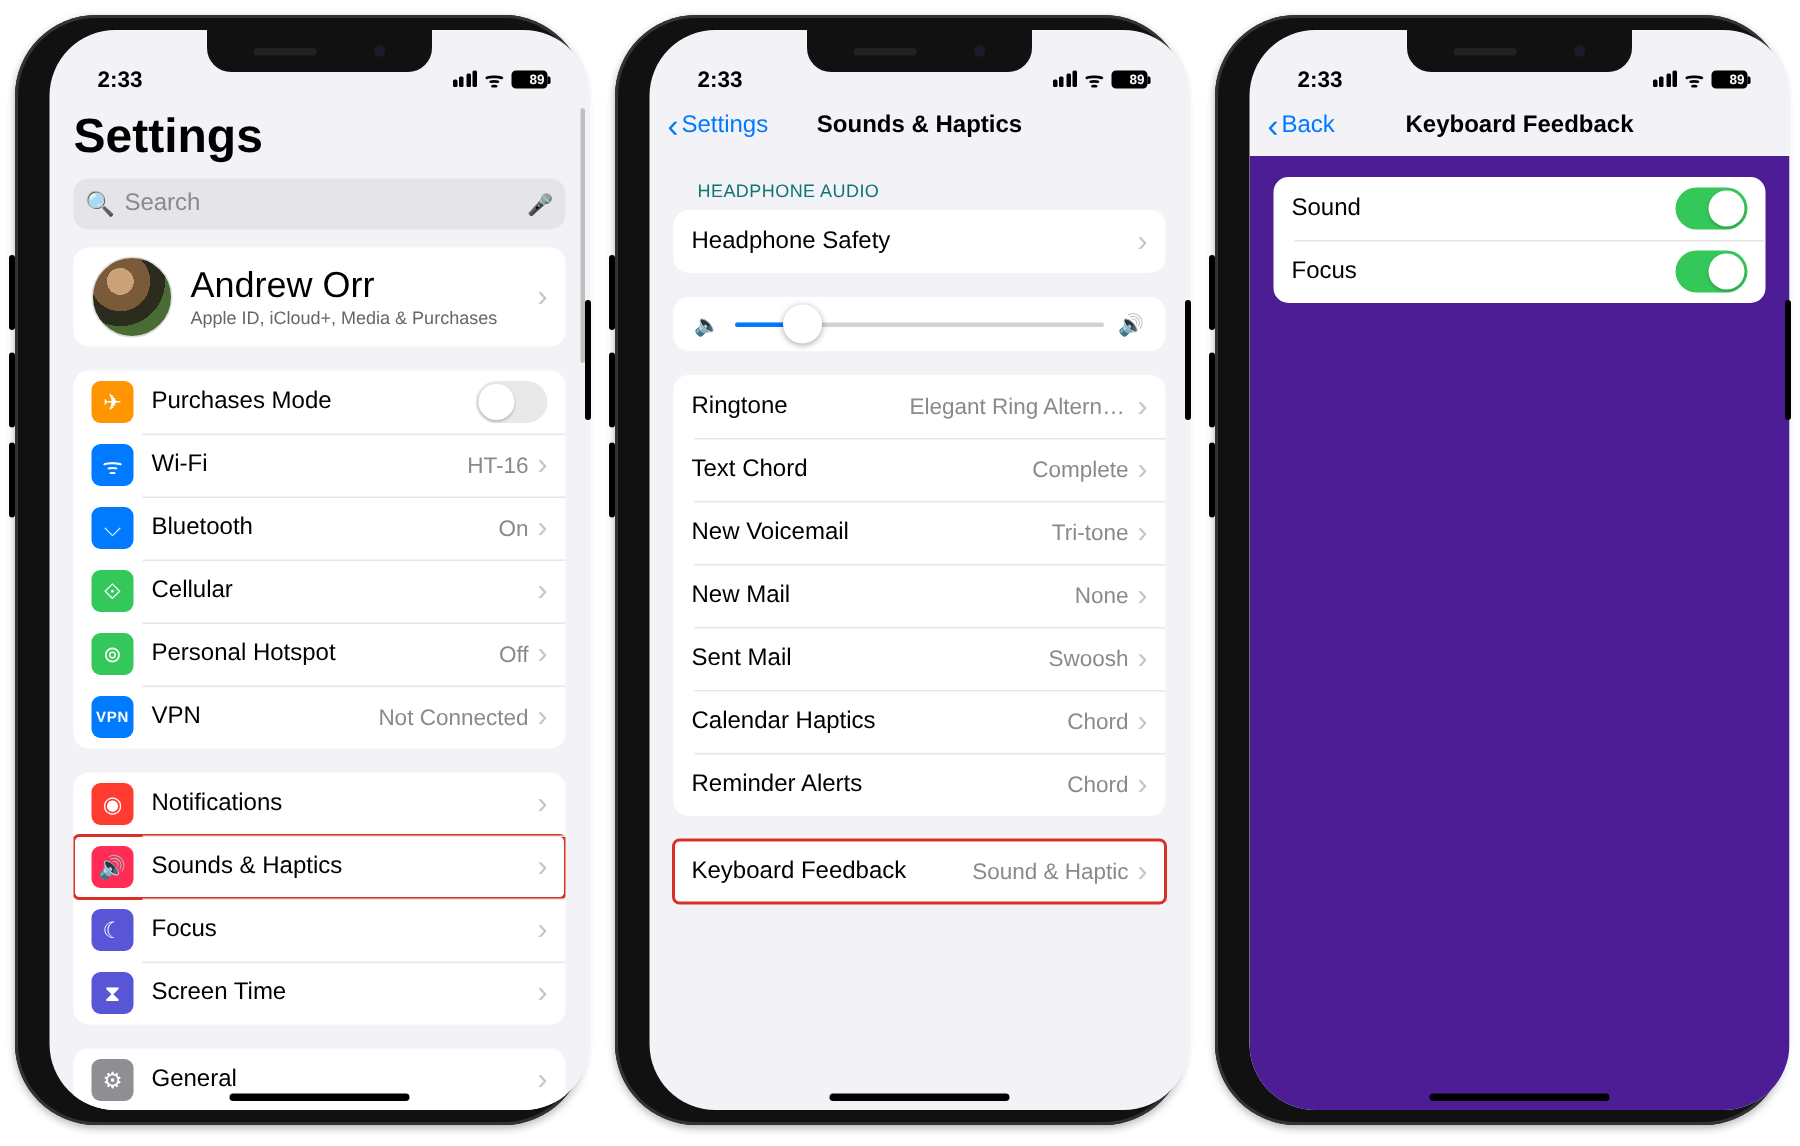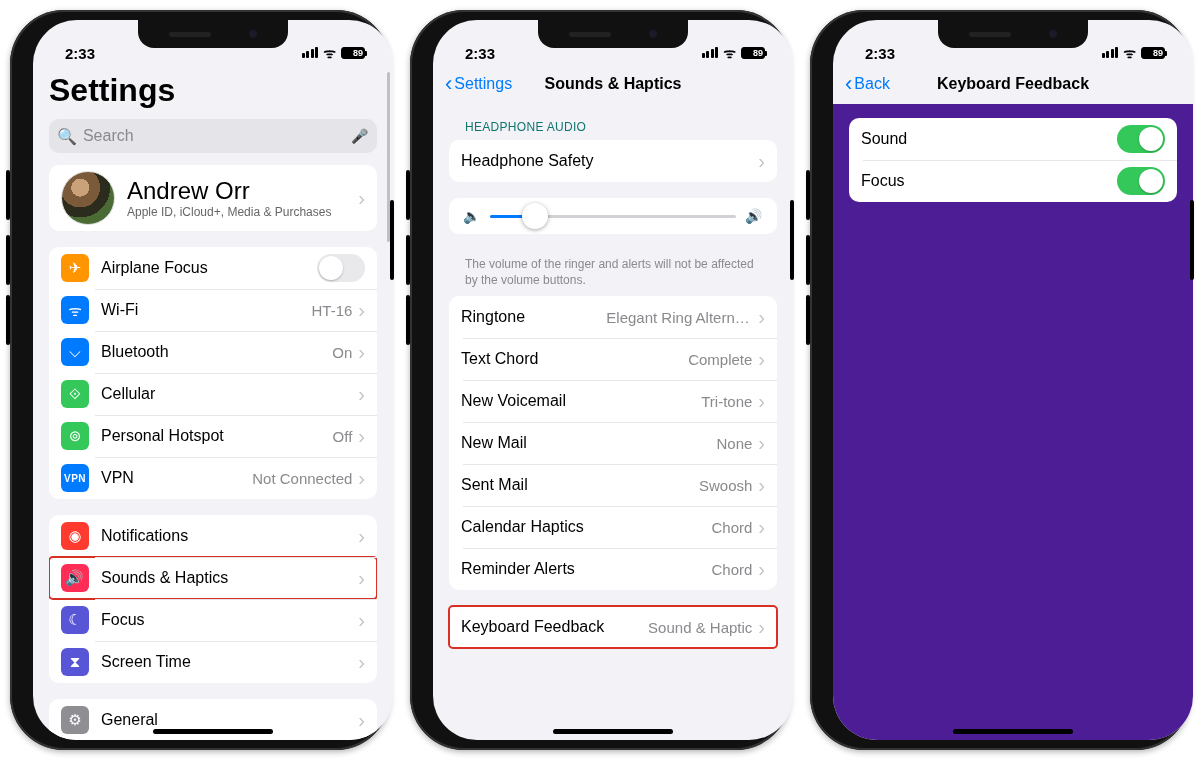--- a/index.html
+++ b/index.html
@@ -214,21 +214,21 @@
             <div class="label" style="font-size:24px">Andrew Orr</div>
             <div class="subtitle">Apple ID, iCloud+, Media &amp; Purchases</div>
           </div>
           <span class="chev" style="margin-left:auto">›</span>
         </div>
       </div>
 
       <div class="group" id="p1g1">
           <div class="row">
             <span class="icon orange">✈</span>
-            <span class="label">Airplane Focus</span>
+            <span class="label">Purchases Mode</span>
             <span class="toggle"></span>
           </div>
           <div class="row">
             <span class="icon blue">ᯤ</span>
             <span class="label">Wi-Fi</span>
             <span class="value">HT-16</span>
             <span class="chev">›</span>
           </div>
           <div class="row">
             <span class="icon blue">⌵</span>
@@ -338,21 +338,20 @@
       <div class="group">
         <div class="slider-row noicon">
           <span class="spk">🔈</span>
           <div class="slider-track">
             <div class="slider-fill" id="sfill" style="width: 18%;"></div>
             <div class="slider-thumb" id="sthumb" style="left: 18%;"></div>
           </div>
           <span class="spk">🔊</span>
         </div>
       </div>
-      <div class="section-foot">The volume of the ringer and alerts will not be affected by the volume buttons.</div>
 
       <div class="group" id="p2patterns">
           <div class="row noicon">
             <span class="label">Ringtone</span>
     <span class="value">Elegant Ring Alternative / Cle…</span>
     <span class="chev">›</span>
           </div>
           <div class="row noicon">
             <span class="label">Text Chord</span>
     <span class="value">Complete</span>

